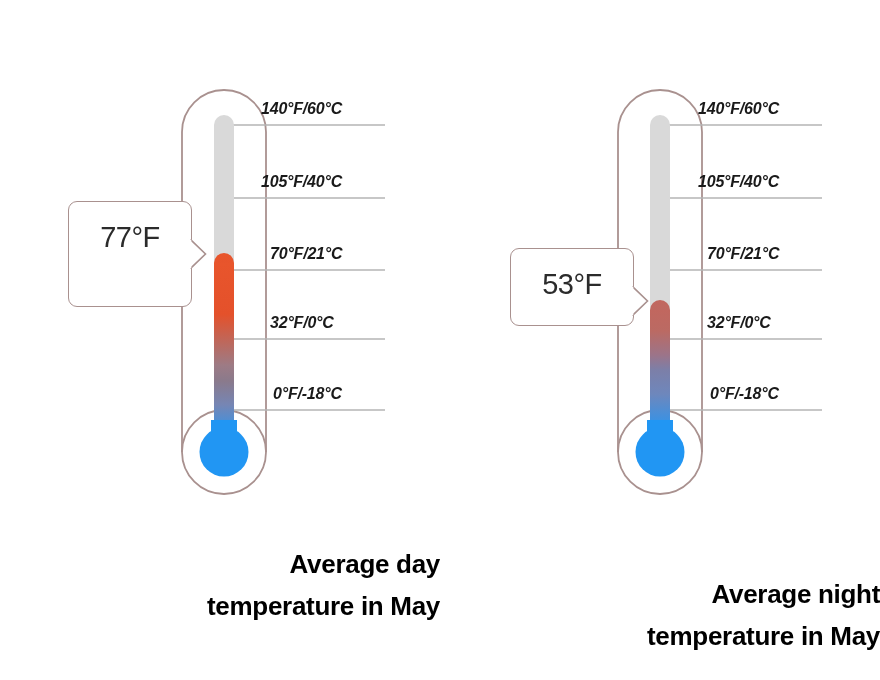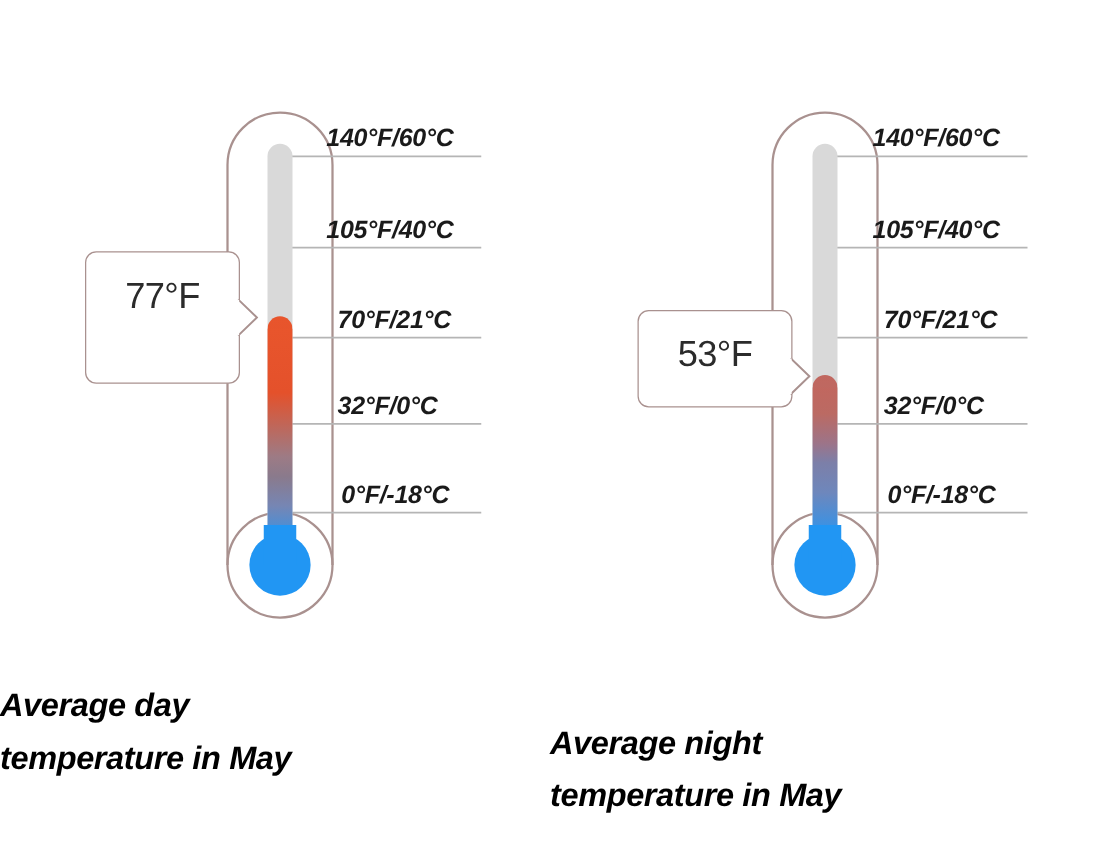--- a/index.html
+++ b/index.html
@@ -34,21 +34,21 @@
     top: 0;
     left: 0;
   }
 
   
   .tick-label {
     position: absolute;
     font-family: "Liberation Sans", sans-serif;
     font-style: italic;
     font-weight: bold;
-    font-size: 20px;
+    font-size: 16px;
     color: #1a1a1a;
     white-space: nowrap;
     letter-spacing: -0.2px;
     text-align: center;
   }
 
   
   .callout {
     position: absolute;
     box-sizing: border-box;
@@ -71,28 +71,27 @@
     z-index: 5;
     width: 17px;
     height: 30px;
   }
 
   
   .caption {
     position: absolute;
     width: 440px;
     left: 0;
-    text-align: left;
+    text-align: right;
     font-family: "Liberation Sans", sans-serif;
     font-weight: bold;
     font-size: 26px;
     line-height: 1.62;
     color: #000000;
     letter-spacing: -0.3px;
-    font-style: italic;
   }
   .caption-line { display: block; }
 </style>
 </head>
 <body>
 
 <div id="stage">
 
   <div class="thermo-panel" id="panel-day">
 

